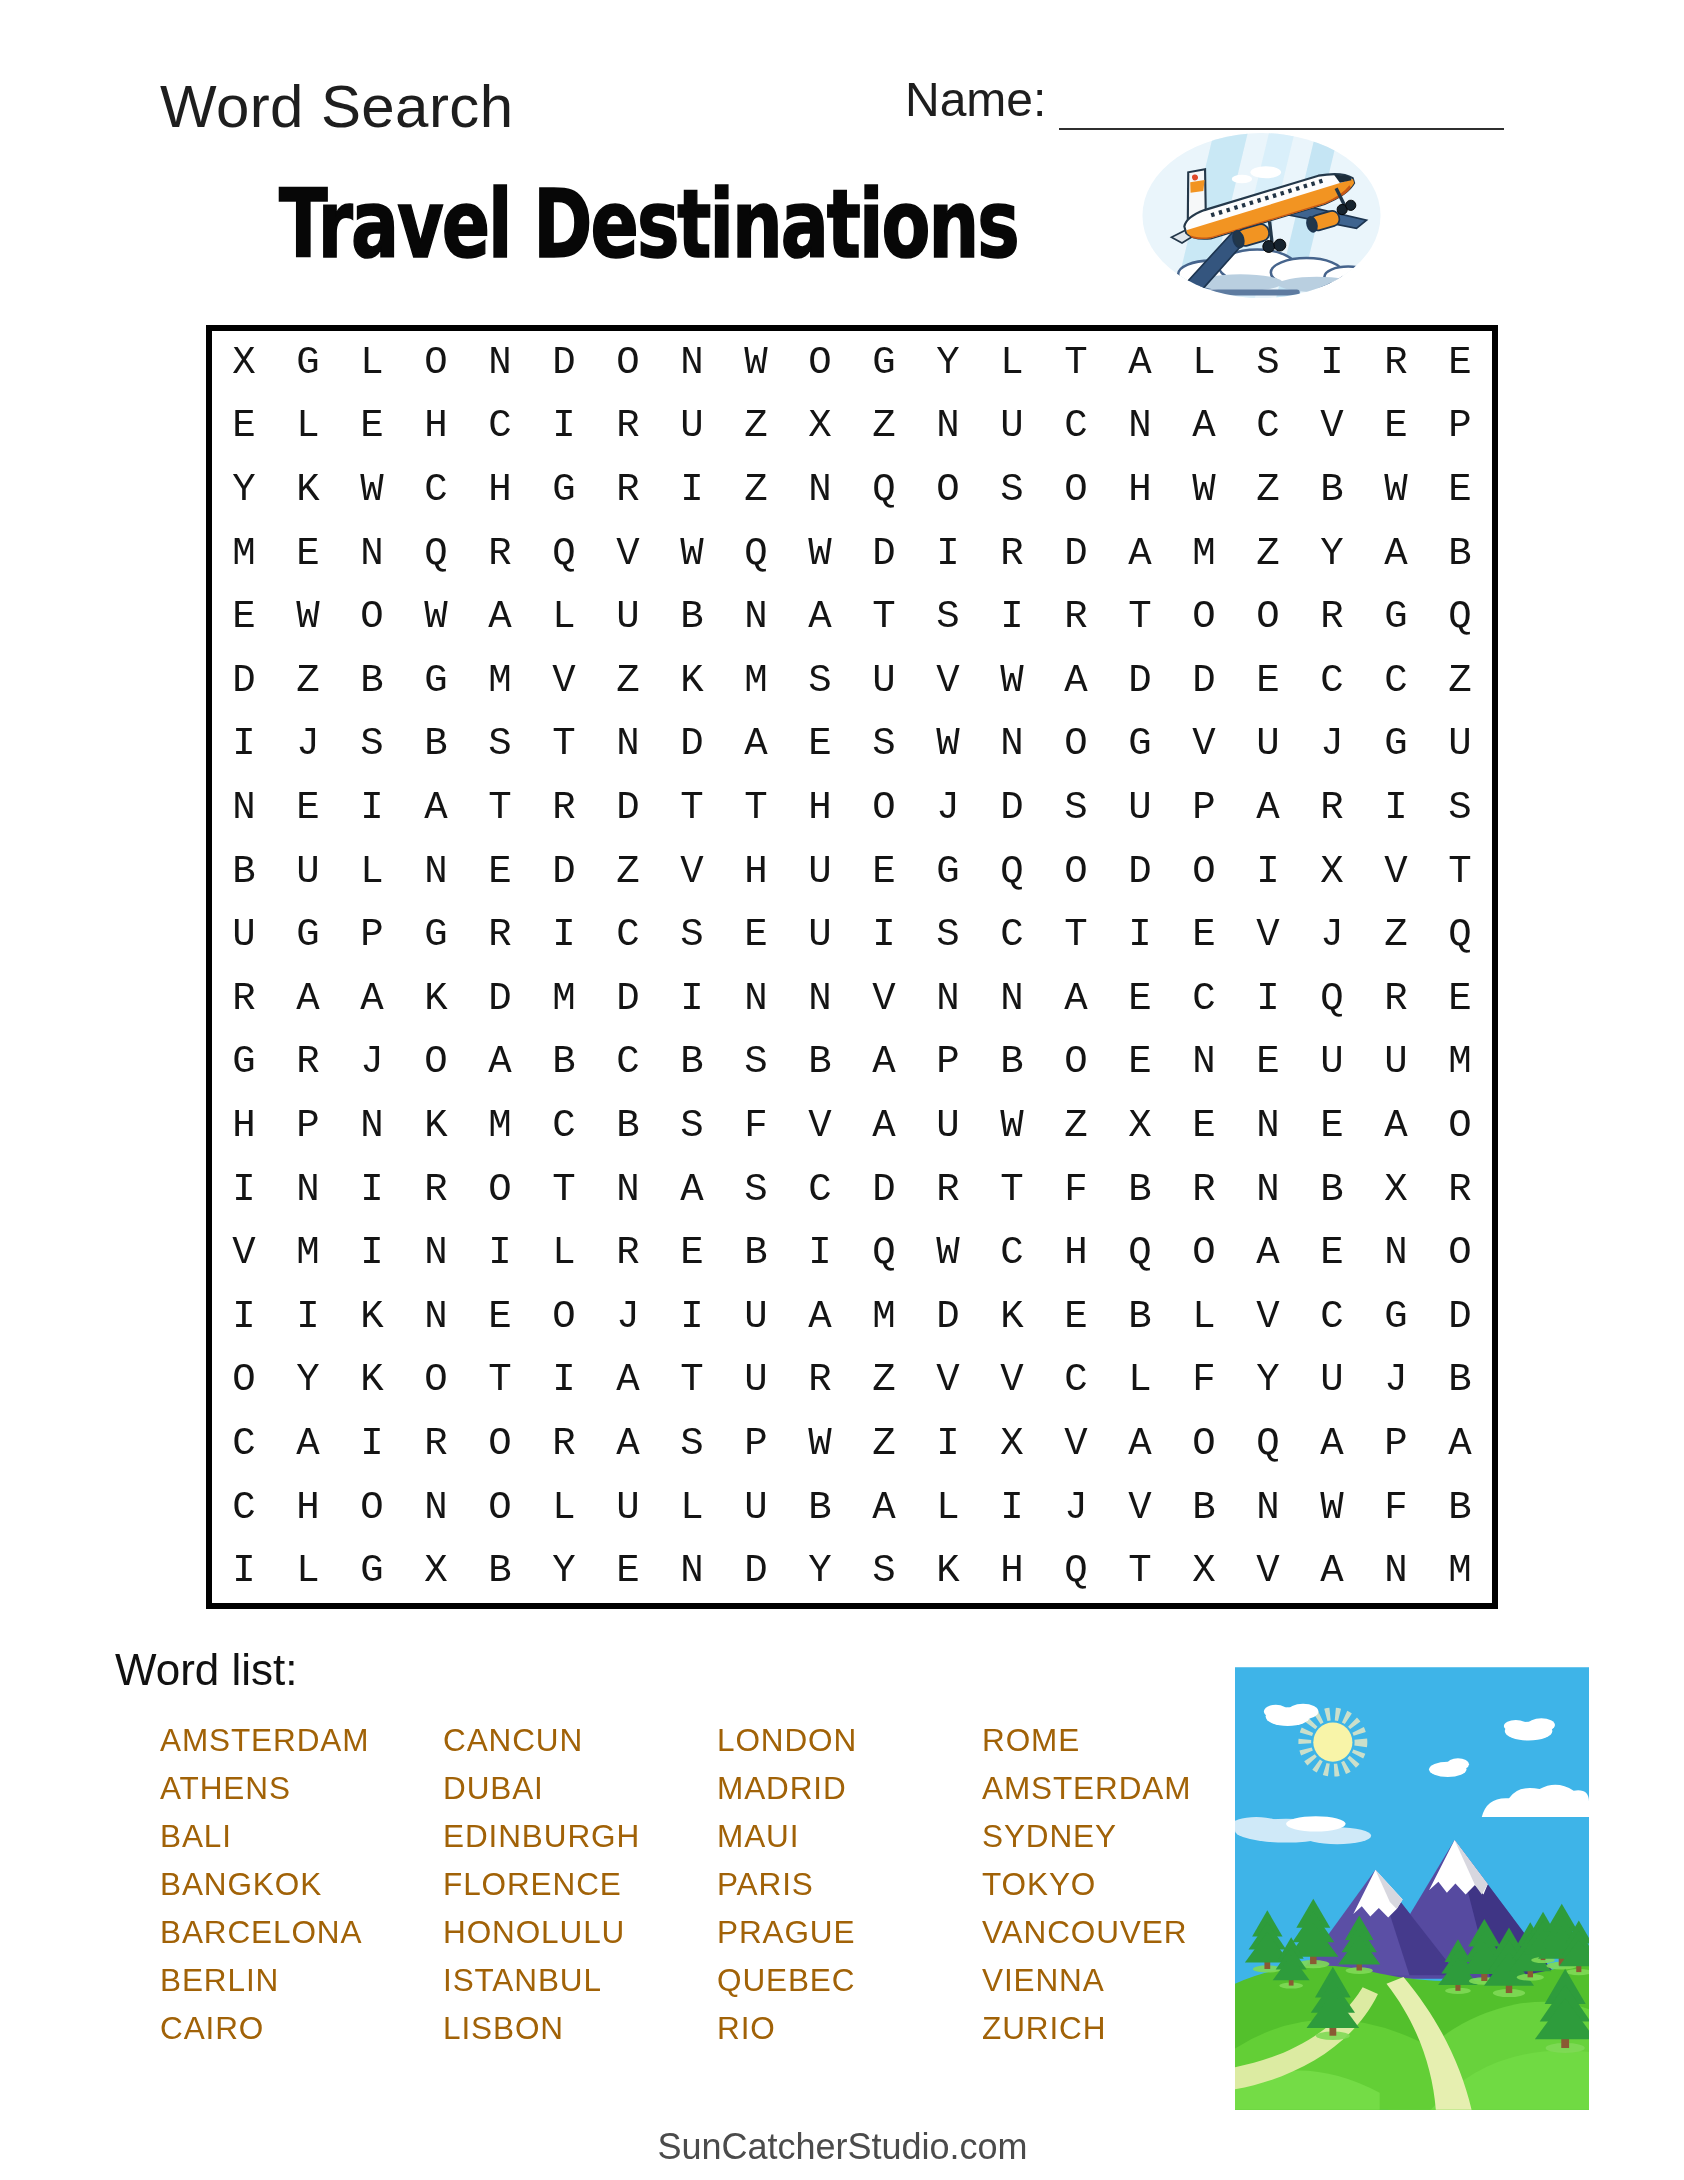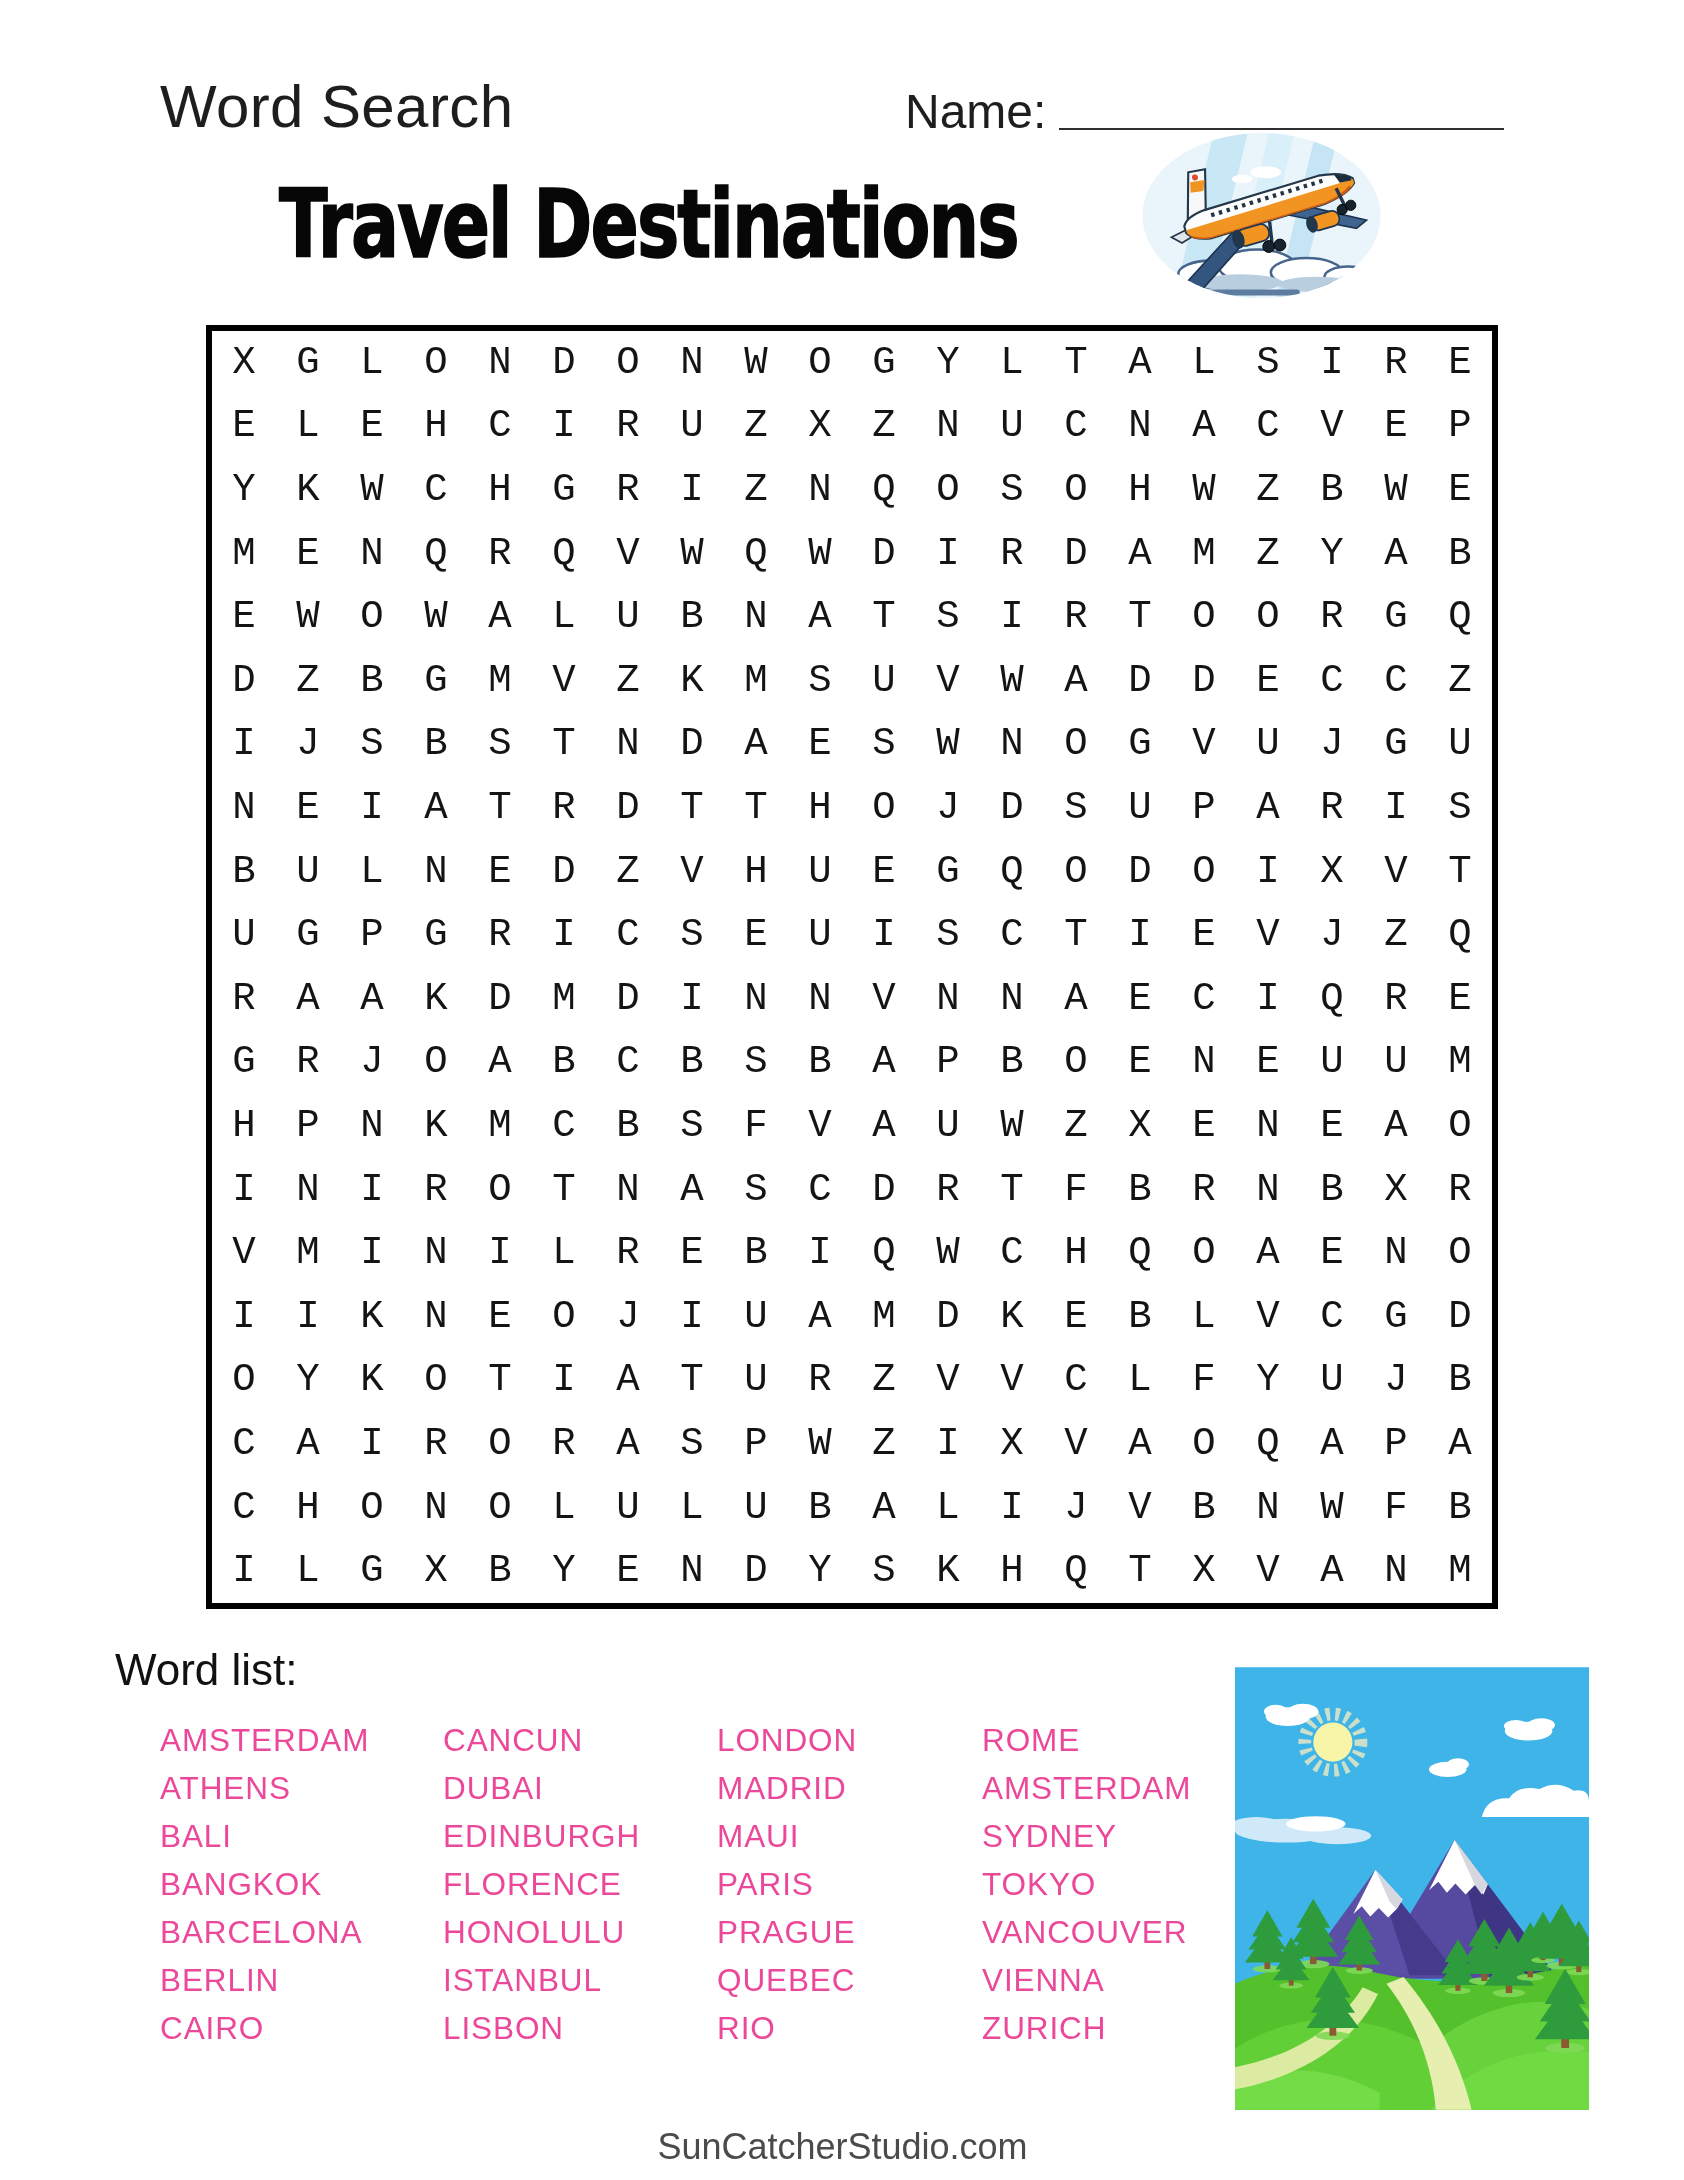--- a/index.html
+++ b/index.html
@@ -1,20 +1,20 @@
 <!DOCTYPE html>
 <html style="font-size:13.6px"><head>
 <meta charset="utf-8">
 <style>
   html,body { margin:0; padding:0; background:#ffffff; }
   .page { position:relative; width:1685px; height:2181px; background:#ffffff; overflow:hidden;
           font-family:"Liberation Sans", sans-serif; color:#1c1c1c; }
 
   .doc-type { position:absolute; left:160px; top:72px; font-size:60px; letter-spacing:0.4px; color:#1e1e1e; }
-  .name-row { position:absolute; left:905px; top:72px; font-size:48px; color:#1e1e1e;margin-top:12px; }
+  .name-row { position:absolute; left:905px; top:72px; font-size:48px; color:#1e1e1e; }
   .name-line { position:absolute; left:1059px; top:128px; width:445px; height:0; border-top:2.6px solid #2f2f2f; }
 
   .title { position:absolute; left:279px; top:169px; font-family:"DejaVu Sans", sans-serif;
            font-size:95px; font-weight:bold; letter-spacing:-2.6px; white-space:nowrap;
            transform:scaleX(.75); transform-origin:left top; color:#070707;
            -webkit-text-stroke:1.7px #070707; }
 
   .plane-art { position:absolute; left:1138px; top:128px; }
 
   .grid-box { position:absolute; left:206px; top:325px; width:1292px; height:1284px;
@@ -22,21 +22,21 @@
               grid-template-columns:repeat(20,1fr); grid-template-rows:repeat(20,1fr); background:#fff; }
   .cell { display:flex; align-items:center; justify-content:center;
           font-family:"Liberation Mono", monospace; font-size:39px; color:#141414; }
 
   .wl-label { position:absolute; left:115px; top:1645px; font-size:44px; color:#111; }
   .wl-cols { position:absolute; left:160px; top:1716px; display:flex; }
   .word-col { }
   .word-col:nth-child(1){ width:283px; }
   .word-col:nth-child(2){ width:274px; }
   .word-col:nth-child(3){ width:265px; }
-  .word { font-size:31.5px; line-height:48px; letter-spacing:0.9px; color:#ec4899; white-space:nowrap; }
+  .word { font-size:31.5px; line-height:48px; letter-spacing:0.9px; color:#a16207; white-space:nowrap; }
 
   .scene-art { position:absolute; left:1235px; top:1667px; }
 
   .footer { position:absolute; left:0; top:2126px; width:100%; text-align:center;
             font-size:36px; color:#4b4b4b; }
 </style>
 </head>
 <body>
 
 <div class="page">

